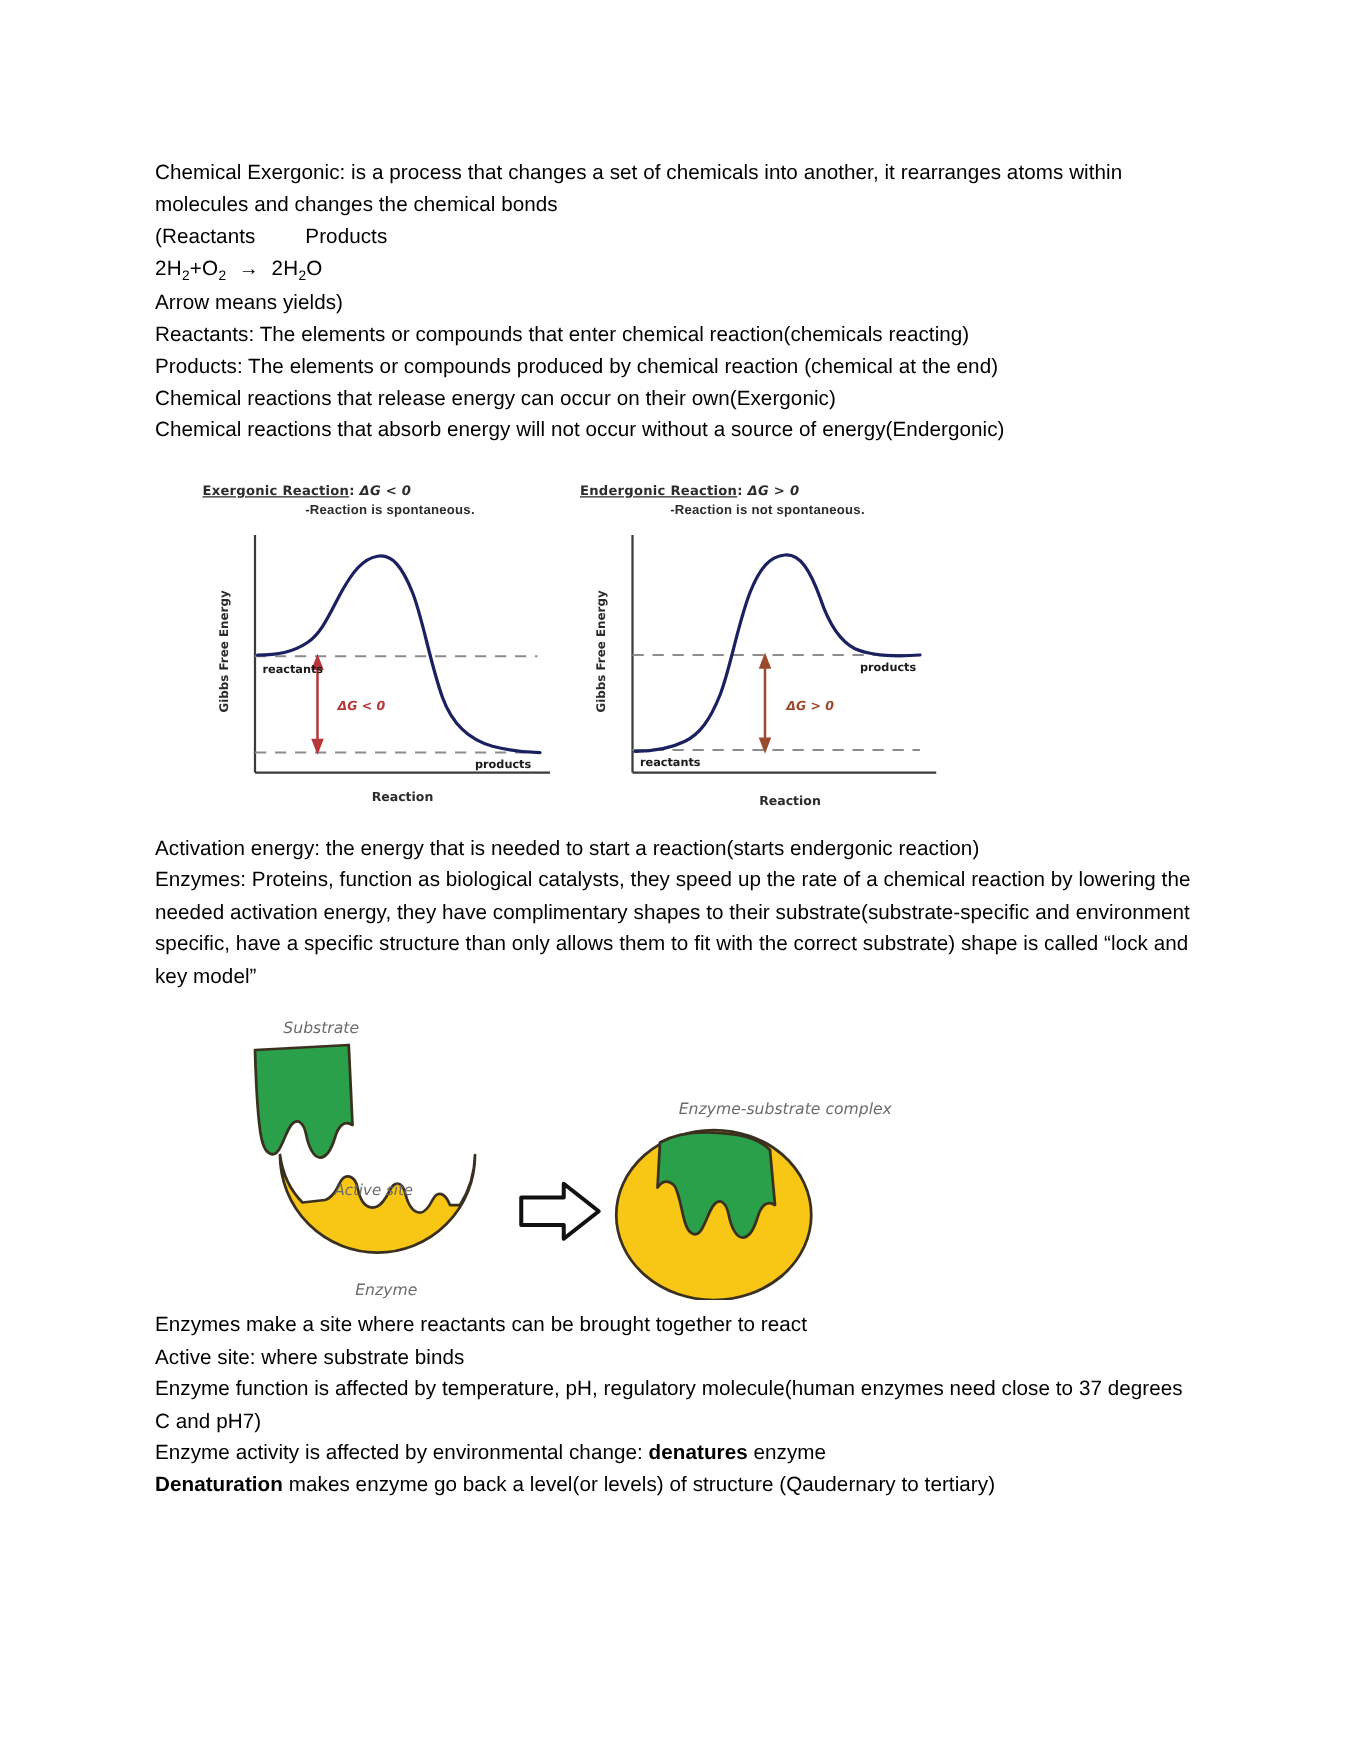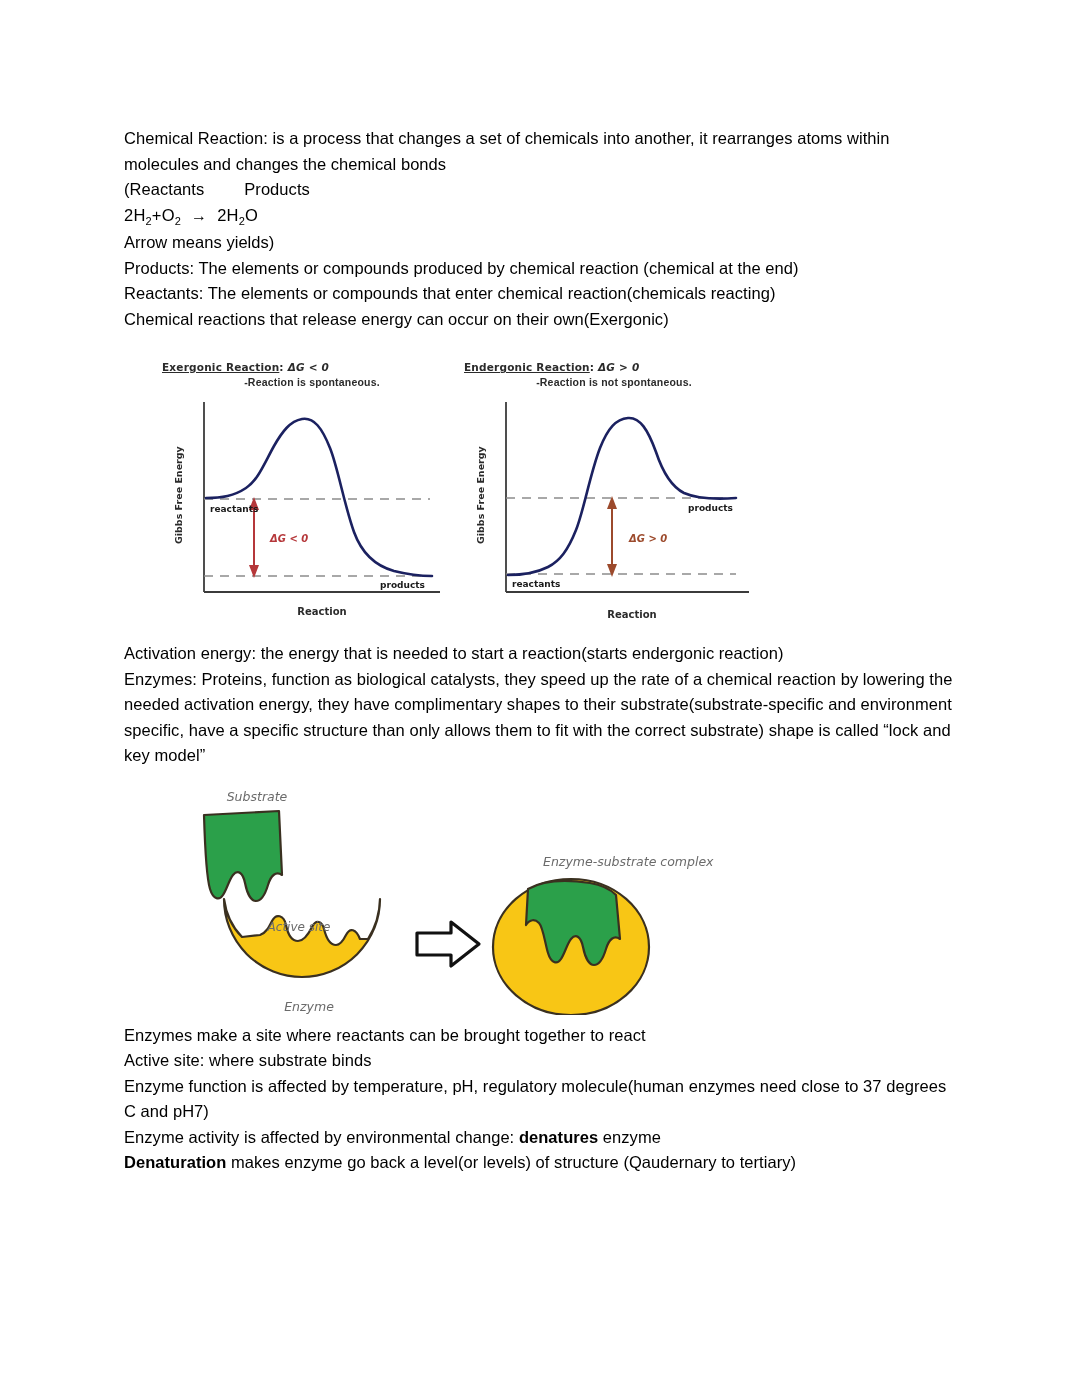--- a/index.html
+++ b/index.html
@@ -99,27 +99,28 @@
   .tail{ margin-top:8px; }
 </style>
 </head>
 <body>
 
 <div class="page">
   <div class="content">
 
 
     <div class="para">
-      <span class="ln">Chemical Reaction: is a process that changes a set of chemicals into another, it rearranges atoms within molecules and changes the chemical bonds</span>
+      <span class="ln">Chemical Exergonic: is a process that changes a set of chemicals into another, it rearranges atoms within molecules and changes the chemical bonds</span>
       <span class="ln"><span>(Reactants</span><span class="gap-sm"></span><span>Products</span></span>
       <span class="ln eq"><span>2H</span><sub>2</sub><span>+O</span><sub>2</sub><span class="arrowch">→</span><span>2H</span><sub>2</sub><span>O</span></span>
       <span class="ln">Arrow means yields)</span>
+      <span class="ln">Reactants: The elements or compounds that enter chemical reaction(chemicals reacting)</span>
       <span class="ln">Products: The elements or compounds produced by chemical reaction (chemical at the end)</span>
-      <span class="ln">Reactants: The elements or compounds that enter chemical reaction(chemicals reacting)</span>
       <span class="ln">Chemical reactions that release energy can occur on their own(Exergonic)</span>
+      <span class="ln">Chemical reactions that absorb energy will not occur without a source of energy(Endergonic)</span>
     </div>
 
     <div class="energy-figs">
 
       <div class="efig left">
         <div class="efig-title"><span class="u">Exergonic Reaction</span>: <span class="it">ΔG &lt; 0</span></div>
         <div class="efig-sub">-Reaction is spontaneous.</div>
         <div class="efig-plot">
           <svg width="300" height="228" viewBox="0 0 300 228">
 

